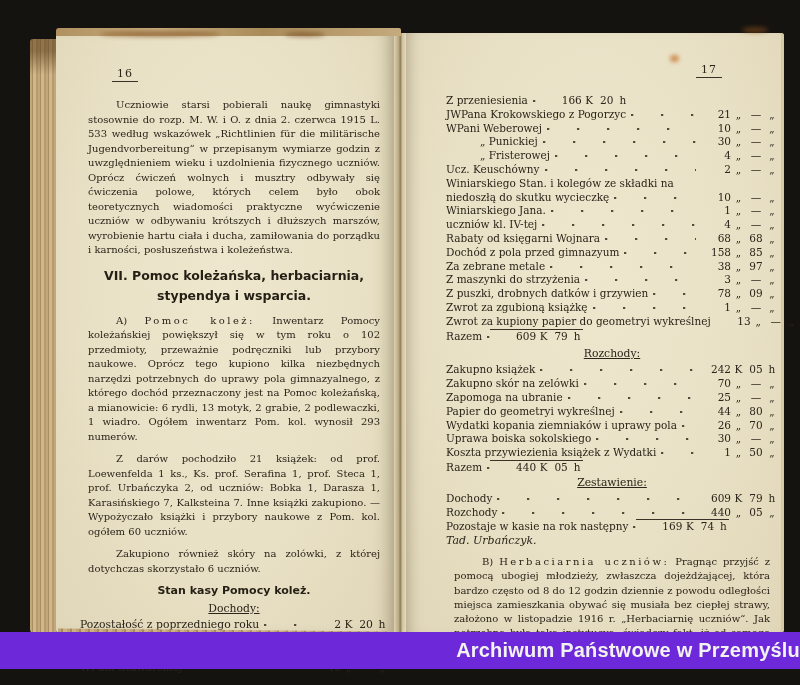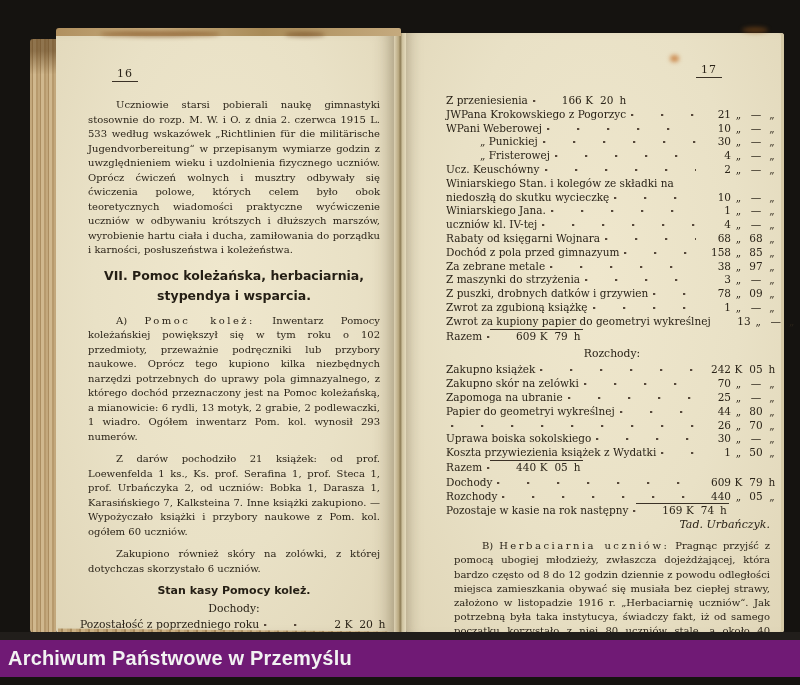--- a/index.html
+++ b/index.html
@@ -40,23 +40,23 @@
           width:26px;text-align:center;padding-bottom:1px;}
   .leftpg .pageno{margin:0 0 16px 32px;}
   .rightpg .pageno{margin:0 56px 16px auto;}
   p.body{font-size:10px;line-height:14.5px;text-align:justify;margin:8px;
          text-indent:28px;}
   .rightpg p.body{line-height:14.2px;}
   h2.section{font-family:"DejaVu Sans", sans-serif;font-weight:bold;font-size:12.5px;
          line-height:20px;text-align:center;margin:7px 6px 6px 6px;color:#241e14;}
   h3.tbl-title{font-family:"DejaVu Sans", sans-serif;font-weight:bold;font-size:11px;
          text-align:center;margin:8px 0 5px 0;color:#241e14;}
-  .col-head{font-size:10.8px;text-align:center;margin:0 0 3px 0;}
+  .col-head{font-size:10.8px;text-align:center;margin:0 0 3px 0;text-decoration:underline;}
   .sperr{letter-spacing:2.5px;}
-  .sig{font-style:italic;font-size:11px;text-align:right;margin:1px 8px 3px 0;}
+  .sig{font-style:italic;font-size:11px;text-align:left;margin:1px 8px 3px 0;}
   
   .rows{font-size:10.5px;}
   .row{display:flex;align-items:baseline;height:13.8px;white-space:nowrap;}
   .leftpg .row{height:14.2px;font-size:10.8px;}
   .row .lbl{flex:none;}
   .row.ind1 .lbl{}
   .row.ind2 .lbl{margin-left:34px;}
   .row .leader{flex:1 1 auto;height:10px;margin:0 5px;
       background-image:radial-gradient(circle at 1.2px 7px,#56483a 1.1px,rgba(0,0,0,0) 1.5px);
       background-size:30px 10px;background-repeat:repeat-x;}
@@ -64,22 +64,22 @@
   .row.sum .leader{flex:0 0 14px;}
   .amt{display:flex;align-items:baseline;}
   .amt .k{display:inline-block;width:30px;text-align:right;}
   .amt .u{display:inline-block;width:15px;text-align:center;}
   .amt .h{display:inline-block;width:20px;text-align:center;}
   .amt .u2{display:inline-block;width:12px;text-align:center;}
   .row.total .amt{border-top:1px solid #3b3227;margin-left:-16px;padding-left:16px;}
   .gap6{height:5px;} .gap3{height:2px;}
   
   .pre-caption{position:absolute;left:0;bottom:37px;width:800px;height:16px;background:#211e1b;}
-  .caption-bar{position:absolute;left:0;bottom:8px;width:800px;height:37px;background:#701a75;
-      display:flex;align-items:center;}
+  .caption-bar{position:absolute;left:0;bottom:16px;width:800px;height:37px;background:#6d28d9;
+      display:flex;align-items:center;justify-content:flex-end;}
   .caption-bar span{font-family:"Liberation Sans", sans-serif;font-weight:bold;
       font-size:20px;color:#f2f2f2;margin-left:8px;letter-spacing:.2px;}
 </style>
 </head>
 <body>
 
 <div class="stage">
   <div class="book">
     <div class="edge-left"></div>
 
@@ -348,20 +348,21 @@
               <span class="lbl">Papier do geometryi wykreślnej</span>
               <span class="leader"></span>
               <span class="amt">
                 <span class="k">44</span>
                 <span class="u">„</span>
                 <span class="h">80</span>
                 <span class="u2">„</span>
               </span>
             </div>
             <div class="row">
+              <span class="lbl">Wydatki kopania ziemniaków i uprawy pola</span>
               <span class="leader"></span>
               <span class="amt">
                 <span class="k">26</span>
                 <span class="u">„</span>
                 <span class="h">70</span>
                 <span class="u2">„</span>
               </span>
             </div>
             <div class="row">
               <span class="lbl">Uprawa boiska sokolskiego</span>
@@ -388,20 +389,21 @@
               <span class="leader"></span>
               <span class="amt">
                 <span class="k">440</span>
                 <span class="u">K</span>
                 <span class="h">05</span>
                 <span class="u2">h</span>
               </span>
             </div>
           </div>
         <div class="gap3"></div>
+        <div class="col-head">Zestawienie:</div>
         <div class="rows" id="summary-rows">
             <div class="row">
               <span class="lbl">Dochody</span>
               <span class="leader"></span>
               <span class="amt">
                 <span class="k">609</span>
                 <span class="u">K</span>
                 <span class="h">79</span>
                 <span class="u2">h</span>
               </span>

